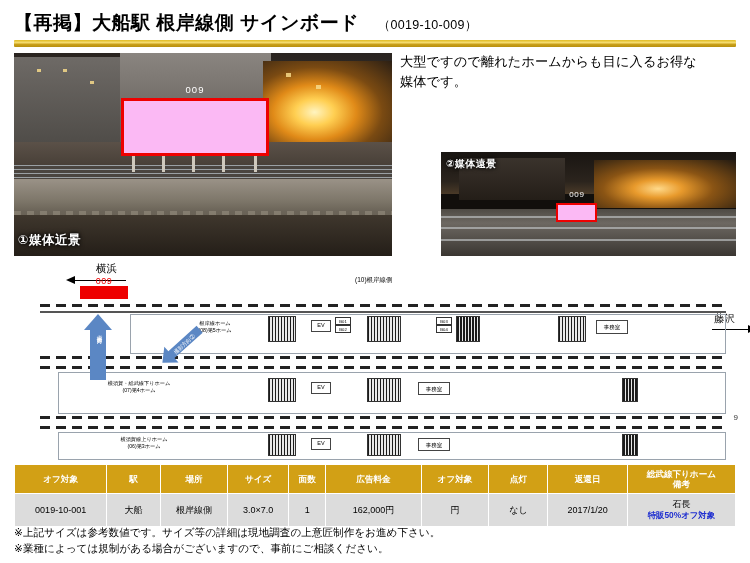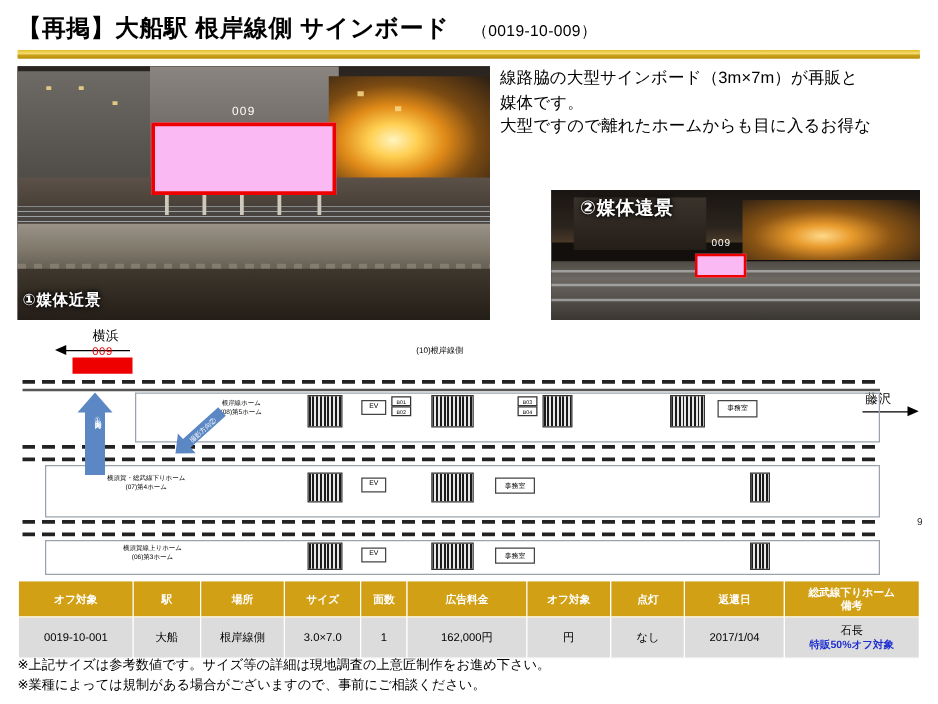--- a/index.html
+++ b/index.html
@@ -92,27 +92,27 @@
   .p2-rail{position:absolute;height:2px;background:#b9bcbe;opacity:.7;}
   .board2{
     position:absolute;left:556px;top:203px;width:41px;height:19px;
     background:#fbb9f4;border:2px solid #ee0000;box-sizing:border-box;
   }
   .board2-id{
     position:absolute;left:552px;top:190px;width:50px;text-align:center;
     color:#fff;font-size:8px;letter-spacing:.8px;
   }
   .cap2{
-    position:absolute;left:464px;top:157px;
-    font-size:15px;font-weight:bold;color:#ffffff;letter-spacing:.4px;
+    position:absolute;left:446px;top:157px;
+    font-size:10px;font-weight:bold;color:#ffffff;letter-spacing:.4px;
     text-shadow:0 0 3px #000,0 0 5px #000;
   }
 
   
-  .diagram{position:absolute;left:0;top:262px;width:722px;height:198px;}
+  .diagram{position:absolute;left:22px;top:262px;width:722px;height:198px;}
   .dg-yoko-arrow{position:absolute;left:44px;top:13px;width:60px;height:10px;}
   .dg-yoko-arrow .ln{position:absolute;left:8px;top:5px;width:52px;height:1.4px;background:#000;}
   .dg-yoko-arrow .hd{position:absolute;left:0;top:1px;width:0;height:0;
     border-top:4px solid transparent;border-bottom:4px solid transparent;border-right:9px solid #000;}
   .dg-yoko-lbl{position:absolute;left:74px;top:0px;font-size:10.5px;color:#000;}
   .dg-009-lbl{position:absolute;left:57px;top:14px;width:50px;text-align:center;
     font-size:9px;color:#ee0000;letter-spacing:.5px;}
   .dg-009-box{position:absolute;left:58px;top:24px;width:48px;height:13px;background:#ee0000;}
   .dg-right-arrow{position:absolute;left:690px;top:62px;width:46px;height:10px;}
   .dg-right-arrow .ln{position:absolute;left:0;top:5px;width:38px;height:1.4px;background:#000;}
@@ -200,23 +200,22 @@
   <div class="board1-posts">
     <i style="left:4px"></i>
       <i style="left:34px"></i>
       <i style="left:64px"></i>
       <i style="left:94px"></i>
       <i style="left:126px"></i>
   </div>
   <div class="cap1">①媒体近景</div>
 
   <div class="desc">
-    <div>線路脇の大型サインボード（3m×7m）が再販と</div>
+    <div>大型ですので離れたホームからも目に入るお得な</div>
     <div>媒体です。</div>
-    <div>大型ですので離れたホームからも目に入るお得な</div>
   </div>
 
   <div class="photo2">
     <div class="p2-sky"></div>
     <div class="p2-bldg"></div>
     <div class="p2-glow"></div>
     <div class="p2-tracks"></div>
     <div class="p2-rail" style="left:0;top:62%;width:100%;"></div>
     <div class="p2-rail" style="left:0;top:72%;width:100%;"></div>
     <div class="p2-rail" style="left:0;top:84%;width:100%;"></div>
@@ -338,21 +337,21 @@
     <tbody>
       <tr>
         <td>0019-10-001</td>
         <td>大船</td>
         <td>根岸線側</td>
         <td>3.0×7.0</td>
         <td>1</td>
         <td>162,000円</td>
         <td>円</td>
         <td>なし</td>
-        <td>2017/1/04</td>
+        <td>2017/1/20</td>
         <td class="cell-client">
           <span class="nm">石長</span>
           <span class="ofs">特販50%オフ対象</span>
         </td>
       </tr>
     </tbody>
   </table>
 
   <div class="notes">
     <div>※上記サイズは参考数値です。サイズ等の詳細は現地調査の上意匠制作をお進め下さい。</div>

